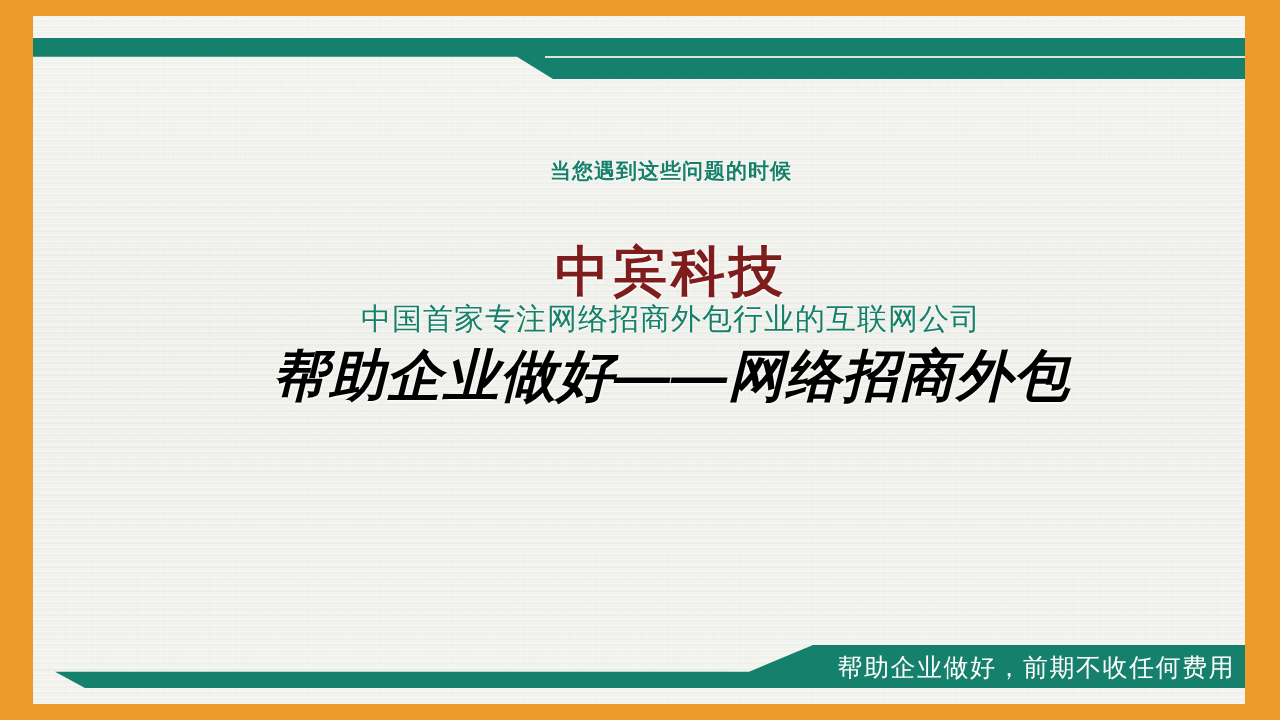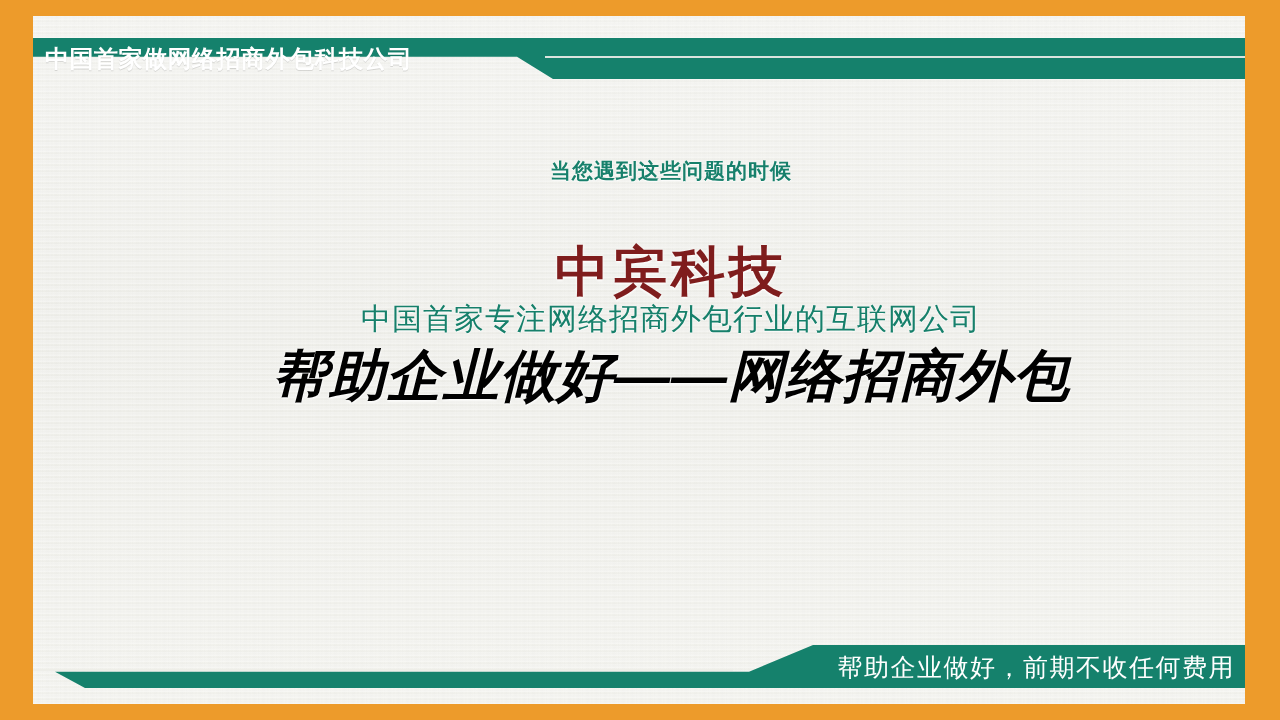--- a/index.html
+++ b/index.html
@@ -190,21 +190,20 @@
 </style>
 </head>
 <body>
 
 <div class="slide">
 
   <div class="paper"></div>
 
   <div class="header-band"></div>
   <div class="header-hairline"></div>
-  <div class="header-title">中国首家做网络招商外包科技公司</div>
 
   <div class="body-stack">
     <div class="eyebrow">当您遇到这些问题的时候</div>
     <div class="gap-1"></div>
     <div class="brand">中宾科技</div>
     <div class="tagline">中国首家专注网络招商外包行业的互联网公司</div>
     <div class="headline">帮助企业做好——网络招商外包</div>
   </div>
 
   <div class="footer-band"></div>

